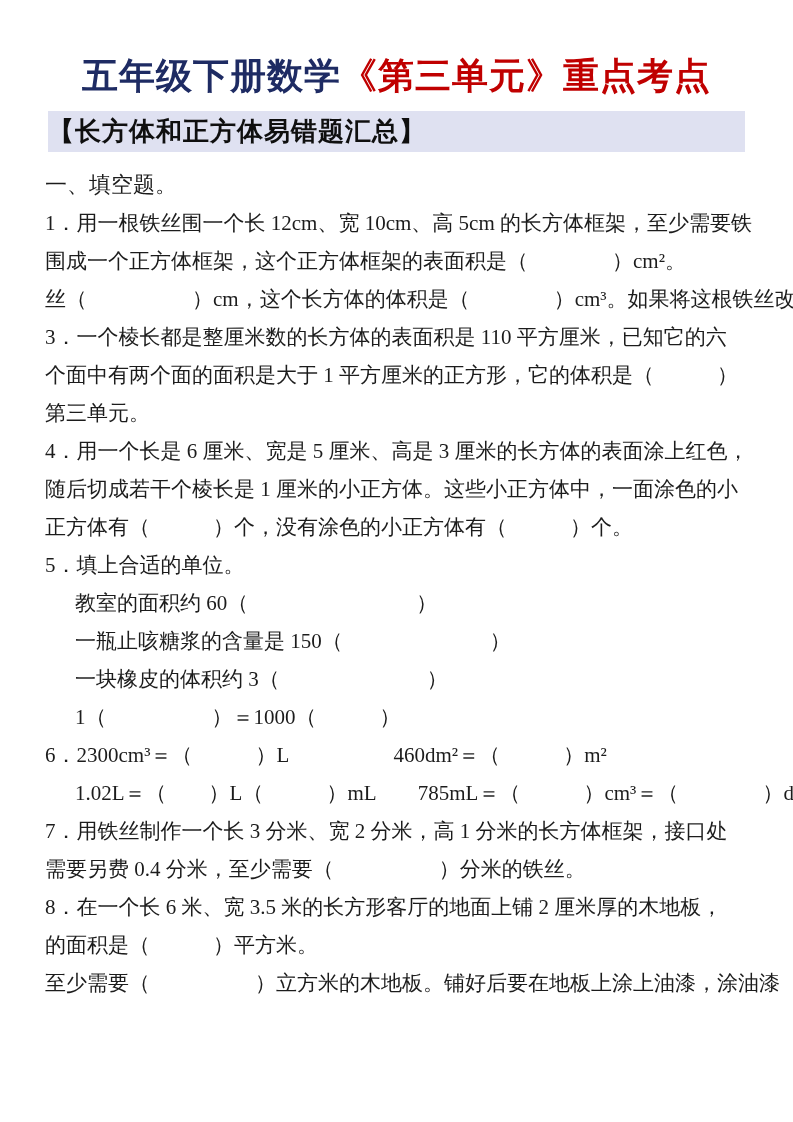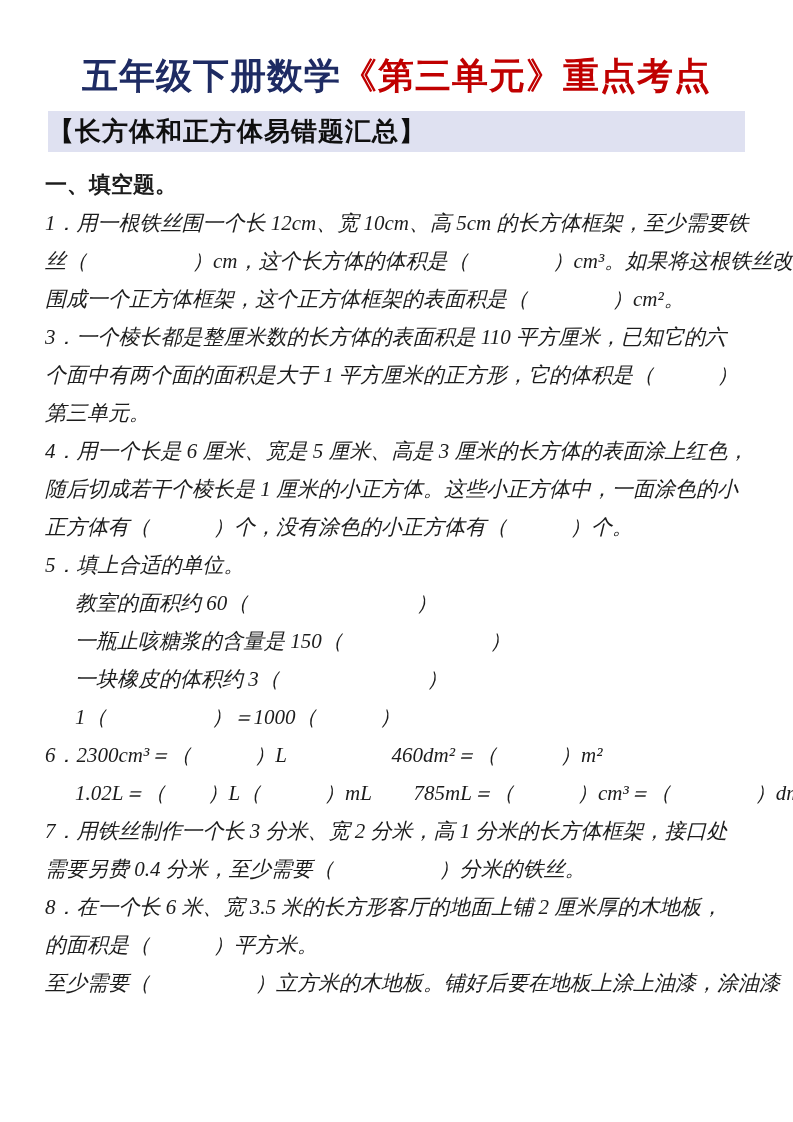--- a/index.html
+++ b/index.html
@@ -43,24 +43,24 @@
     font-weight:bold;
     line-height:41px;
     color:#0f0f0f;
     letter-spacing:1px;
   }
   .content{
     margin:14px 45px 0 45px;
   }
   .section-heading{
     font-size:22px;
-    font-weight:bold;
+    font-weight:normal;
     line-height:38px;
   }
-  .question{margin:0;font-style:italic;}
+  .question{margin:0;}
   .line{
     font-size:21px;
     line-height:38px;
     white-space:pre;
     color:var(--text-color);
   }
   .line.indent{padding-left:30px;}
 </style>
 </head>
 <body>
@@ -68,22 +68,22 @@
 <div class="page">
   <h1 class="title"><span class="t-main">五年级下册数学</span><span class="t-accent">《第三单元》重点考点</span></h1>
 
   <div class="subtitle">【长方体和正方体易错题汇总】</div>
 
   <div class="content">
     <div class="section-heading">一、填空题。</div>
     <div id="questions">
         <div class="question">
           <div class="line">1．用一根铁丝围一个长 12cm、宽 10cm、高 5cm 的长方体框架，至少需要铁</div>
+          <div class="line">围成一个正方体框架，这个正方体框架的表面积是（　　　　）cm²。</div>
           <div class="line">丝（　　　　　）cm，这个长方体的体积是（　　　　）cm³。如果将这根铁丝改</div>
-          <div class="line">围成一个正方体框架，这个正方体框架的表面积是（　　　　）cm²。</div>
         </div>
         <div class="question">
           <div class="line">3．一个棱长都是整厘米数的长方体的表面积是 110 平方厘米，已知它的六</div>
           <div class="line">个面中有两个面的面积是大于 1 平方厘米的正方形，它的体积是（　　　）</div>
           <div class="line">第三单元。</div>
         </div>
         <div class="question">
           <div class="line">4．用一个长是 6 厘米、宽是 5 厘米、高是 3 厘米的长方体的表面涂上红色，</div>
           <div class="line">随后切成若干个棱长是 1 厘米的小正方体。这些小正方体中，一面涂色的小</div>
           <div class="line">正方体有（　　　）个，没有涂色的小正方体有（　　　）个。</div>

